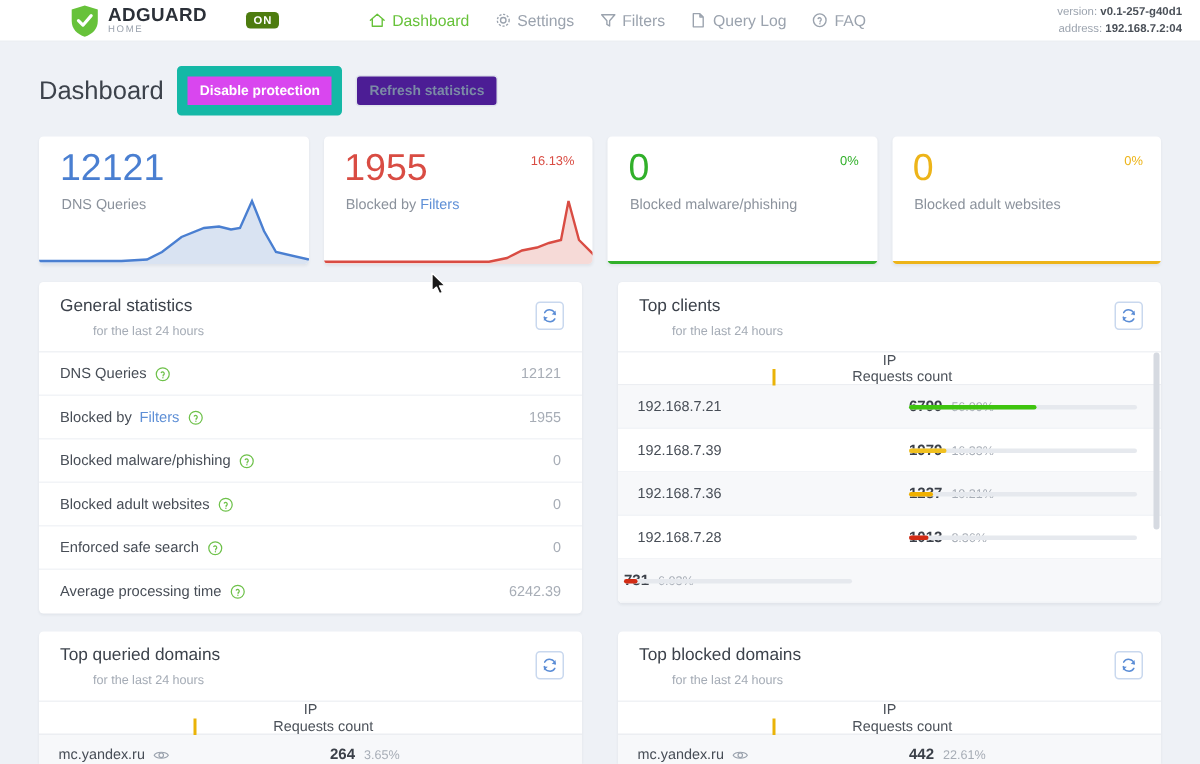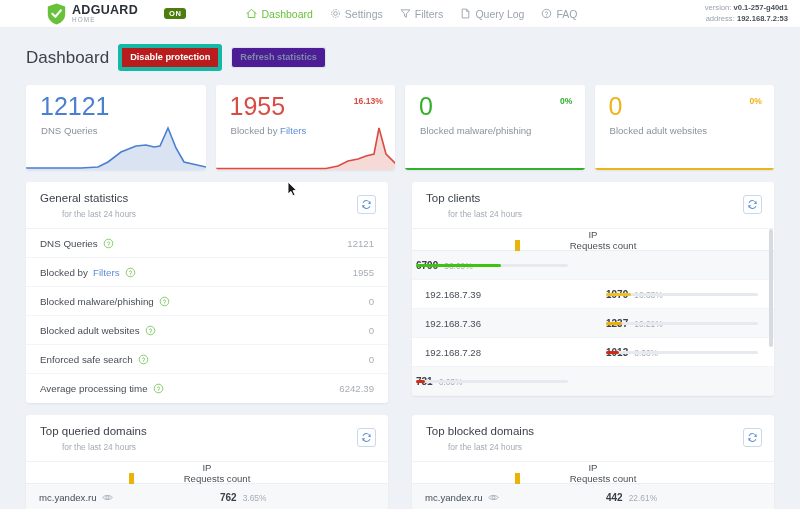--- a/index.html
+++ b/index.html
@@ -48,42 +48,42 @@
   .meta b { color: #4a5058; font-weight: bold; }
 
   
   .page { padding: 16px 26px 0 26px; }
   .page-head { display: flex; align-items: center; gap: 9px; margin-bottom: 14px; }
   .page-title { font-size: 17px; color: #3c424b; font-weight: normal; }
   .btn {
     font-size: 9.2px; font-weight: bold; border-radius: 3px;
     padding: 5px 8px; line-height: 1; cursor: pointer; white-space: nowrap;
   }
-  .btn-grey { background: #b91c1c; color: #fff; border: 4px solid #14b8a6; }
+  .btn-grey { background: #d946ef; color: #fff; border: 7px solid #14b8a6; }
   .btn-light { background: #4c1d95; color: #7b8ba6; border: 1px solid #dfe4ec; }
 
   
   .counters { display: flex; gap: 10px; margin-bottom: 12px; }
   .counter {
     flex: 1; height: 85px; background: #fff; border-radius: 3px;
     box-shadow: 0 1px 2px rgba(40,50,70,.07);
     position: relative; overflow: hidden;
   }
   .counter .num {
     position: absolute; left: 14px; top: 9px;
     font-size: 25px; line-height: 1; font-weight: normal;
   }
   .counter .lbl {
     position: absolute; left: 15px; top: 40px;
     font-size: 9.6px; color: #8b929c;
   }
   .counter .lbl a { color: #5e8fd6; text-decoration: none; }
   .counter .pct {
     position: absolute; right: 12px; top: 11px;
-    font-size: 8.6px; font-weight: bold;
+    font-size: 8.6px; font-weight: normal;
   }
   .spark { position: absolute; left: 0; right: 0; bottom: 0; height: 50px; }
   .flatline { position: absolute; left: 0; right: 0; bottom: 0; height: 2px; }
 
   
   .grid { display: flex; gap: 24px; margin-bottom: 12px; }
   .col { flex: 1; min-width: 0; }
   .card {
     background: #fff; border-radius: 3px;
     box-shadow: 0 1px 2px rgba(40,50,70,.07); overflow: hidden;
@@ -112,21 +112,21 @@
   .stat-name a { color: #5e8fd6; text-decoration: none; }
   .stat-val { color: #a7adb6; font-size: 9.6px; }
   .qmark { display: block; }
 
   
   .tbl-head {
     display: flex; border-bottom: 1px solid #eceef2;
     font-size: 9.6px; color: #4b5159; height: 22px; align-items: center; flex-direction: column;
   }
   .th-ip { flex: 1; text-align: center; }
-  .th-req { width: 172px; text-align: center; border-left: 5px solid #eab308; margin-left: 15px; }
+  .th-req { width: 172px; text-align: center; border-left: 2px solid #eab308; margin-left: 15px; }
   .tr {
     display: flex; align-items: center; height: 29px;
     border-bottom: 1px solid #f2f4f7; font-size: 9.6px; color: #474d56;
   }
   .tr.alt { background: #f7f8fa; }
   .td-ip { flex: 1; padding-left: 13px; display: flex; align-items: center; gap: 5px; }
   .td-req { width: 172px; padding-right: 16px; position: relative; }
   .req-inner { display: flex; align-items: baseline; gap: 6px; padding-left: 4px; }
   .req-num { font-weight: bold; font-size: 10px; color: #3b4049; }
   .req-pct { font-size: 8.4px; color: #a7adb6; }
@@ -196,21 +196,21 @@
     </div>
   </nav>
 
   <div class="meta">
     <div>
       <span>version:</span>
       <b>v0.1-257-g40d1</b>
     </div>
     <div>
       <span>address:</span>
-      <b>192.168.7.2:53</b>
+      <b>192.168.7.2:04</b>
     </div>
   </div>
 </div>
 
 <div class="page">
 
   <div class="page-head">
     <h1 class="page-title">Dashboard</h1>
     <button class="btn btn-grey">Disable protection</button>
     <button class="btn btn-light">Refresh statistics</button>
@@ -362,20 +362,21 @@
           </div>
         </div>
 
         <div class="tbl-wrap">
           <div class="tbl-head">
             <div class="th-ip">IP</div>
             <div class="th-req">Requests count</div>
           </div>
 
           <div class="tr alt">
+            <div class="td-ip">192.168.7.21</div>
             <div class="td-req">
               <div class="req-inner">
                 <span class="req-num">6799</span>
                 <span class="req-pct">56.09%</span>
               </div>
               <div class="bar-track">
                 <div class="bar-fill" style="width:56.09%;background:#3ec40e"></div>
               </div>
             </div>
           </div>
@@ -461,21 +462,21 @@
           <div class="tr alt">
             <div class="td-ip">
               <span>mc.yandex.ru</span>
               <svg class="eye" width="11" height="11" viewBox="0 0 14 14">
                 <path d="M1 7 C3 3.6 11 3.6 13 7 C11 10.4 3 10.4 1 7 Z" fill="none" stroke="#9aa2ad" stroke-width="1"></path>
                 <circle cx="7" cy="7" r="1.9" fill="none" stroke="#9aa2ad" stroke-width="1"></circle>
               </svg>
             </div>
             <div class="td-req">
               <div class="req-inner">
-                <span class="req-num">762</span>
+                <span class="req-num">264</span>
                 <span class="req-pct">3.65%</span>
               </div>
             </div>
           </div>
         </div>
       </div>
     </div>
 
     <div class="col">
       <div class="card">

